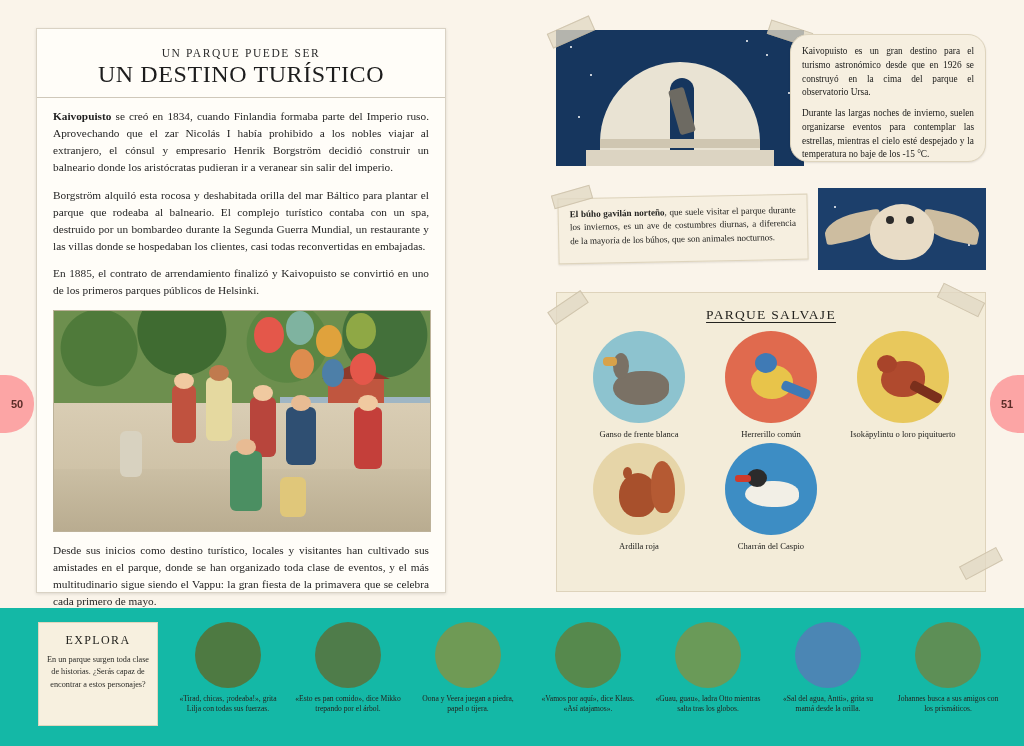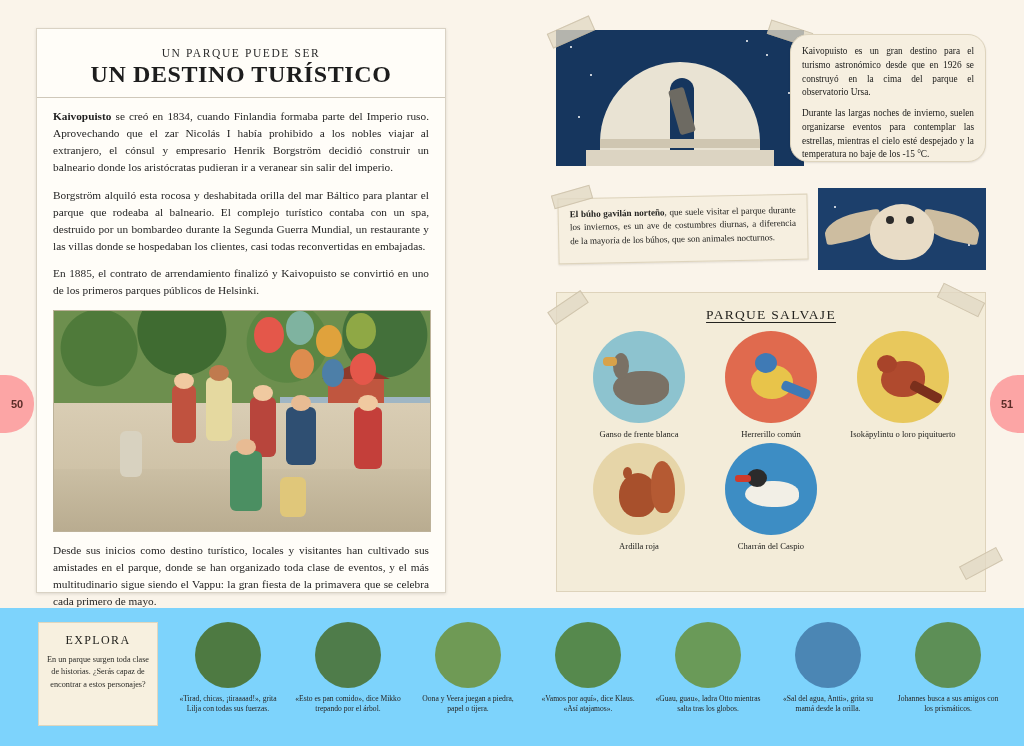--- a/index.html
+++ b/index.html
@@ -45,21 +45,21 @@
     letter-spacing: 1.6px;
     color: #2b2b2b;
     margin: 6px 0 2px 0;
   }
   .headline {
     text-align: center;
     font-size: 24px;
     letter-spacing: 0.6px;
     color: #1d1d1d;
     margin: 0 0 9px 0;
-    font-weight: bold;
+    font-weight: normal;
   }
   .rule { height: 1px; background: #cfc8ba; margin: 0 -16px 10px -16px; }
   .article p {
     font-size: 11.3px;
     line-height: 1.52;
     color: #1f1f1f;
     margin: 0 0 10px 0;
     text-align: justify;
   }
   .article p b { font-weight: bold; }
@@ -175,21 +175,21 @@
     background: rgba(226,217,196,0.82);
     border: 1px solid rgba(196,184,158,0.7);
     opacity: 0.95;
   }
 
   
   .strip {
     position: absolute;
     left: 0; top: 608px;
     width: 1024px; height: 138px;
-    background: #7dd3fc;
+    background: #14b8a6;
   }
   .explora {
     position: absolute; left: 38px; top: 14px;
     width: 120px; height: 104px;
     background: #f7f0df; border: 1px solid #e0d6bd;
     text-align: center; padding-top: 10px;
   }
   .explora-title { font-size: 12px; letter-spacing: 1.4px; color: #23231f; margin-bottom: 6px; }
   .explora-sub { font-size: 8.2px; line-height: 1.5; color: #2a2a26; padding: 0 8px; text-align: center; }
   .scenes { position:absolute; left: 168px; top: 14px; width: 840px; display: flex; gap: 0; }
@@ -335,21 +335,21 @@
 
   <div class="strip">
     <div class="explora">
       <div class="explora-title">EXPLORA</div>
       <div class="explora-sub">En un parque surgen toda clase de historias. ¿Serás capaz de encontrar a estos personajes?</div>
     </div>
 
     <div class="scenes">
       <div class="scene">
         <div class="scene-circle" style="background:#4e7a42"></div>
-        <div class="scene-cap">«Tirad, chicas, ¡tiraaaad!», grita Lilja con todas sus fuerzas.</div>
+        <div class="scene-cap">«Tirad, chicas, ¡rodeaba!», grita Lilja con todas sus fuerzas.</div>
       </div>
       <div class="scene">
         <div class="scene-circle" style="background:#4f7c4a"></div>
         <div class="scene-cap">«Esto es pan comido», dice Mikko trepando por el árbol.</div>
       </div>
       <div class="scene">
         <div class="scene-circle" style="background:#6f9a55"></div>
         <div class="scene-cap">Oona y Veera juegan a piedra, papel o tijera.</div>
       </div>
       <div class="scene">

